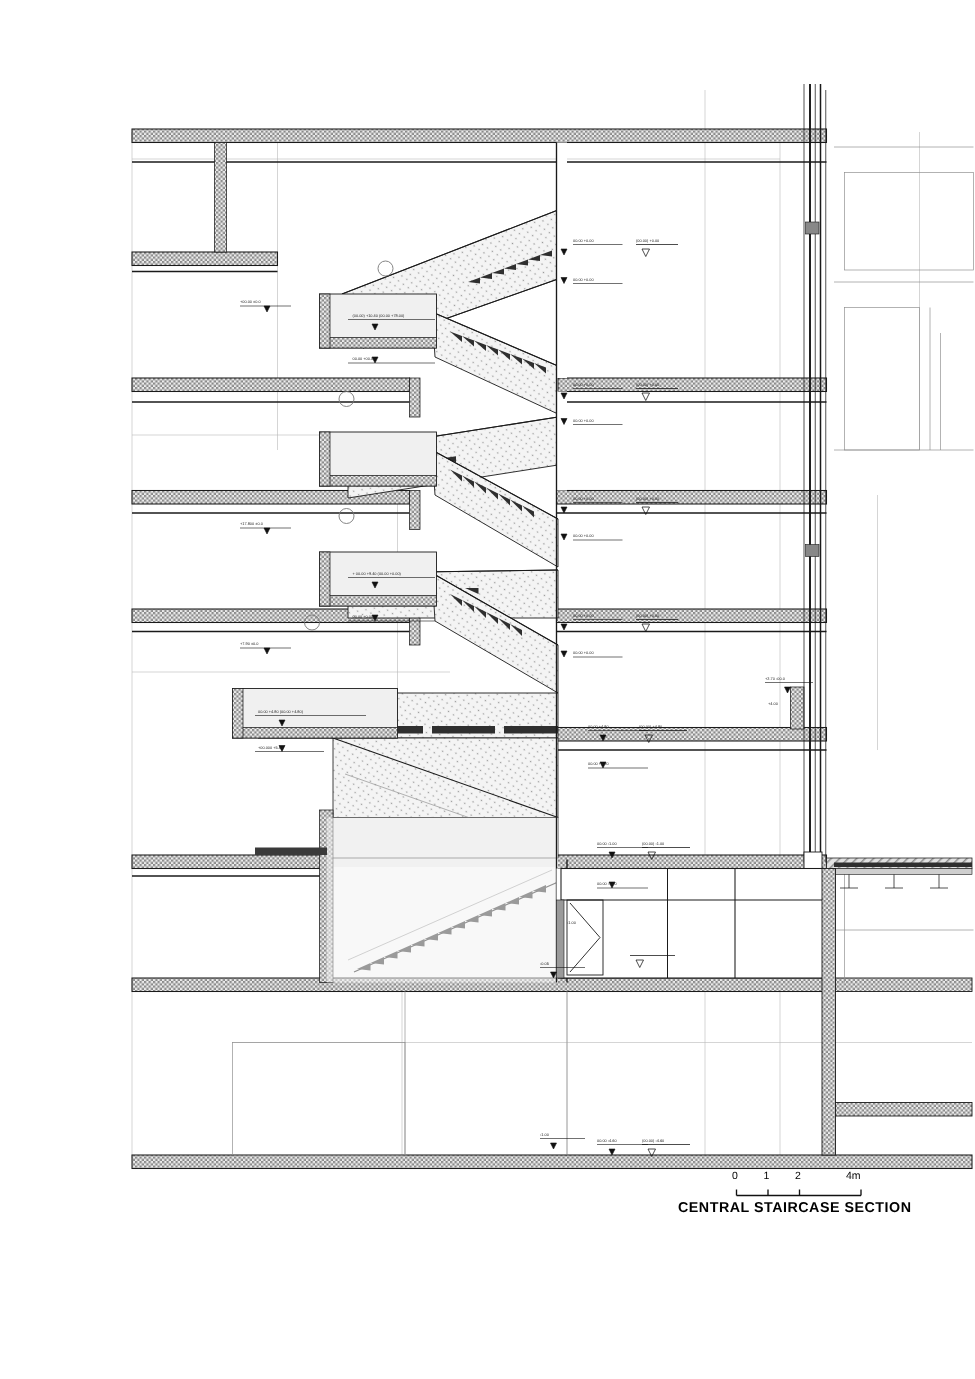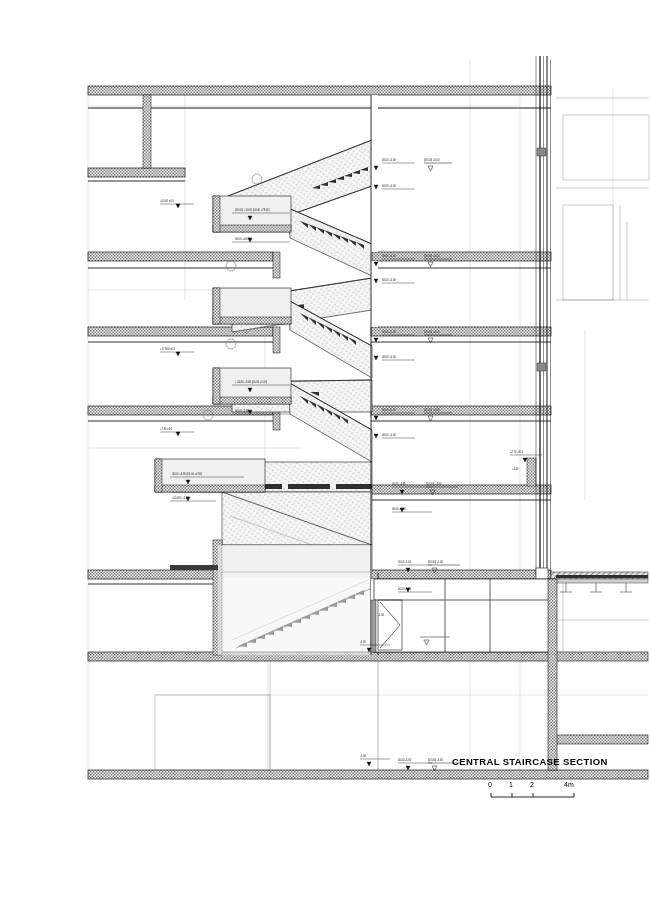--- a/index.html
+++ b/index.html
@@ -492,15 +492,15 @@
       <line x1="533" y1="793" x2="533" y2="797" stroke="#111" stroke-width="0.9"></line>
       <line x1="574" y1="793" x2="574" y2="797" stroke="#111" stroke-width="0.9"></line>
     </g>
   </svg>
 
   <div class="scl-num" style="left:488px;top:781px;">0</div>
   <div class="scl-num" style="left:509px;top:781px;">1</div>
   <div class="scl-num" style="left:530px;top:781px;">2</div>
   <div class="scl-num" style="left:564px;top:781px;">4m</div>
 
-  <div class="ttl" style="left:452px;top:756px;">CENTRAL STAIRCASE SECTION</div>
+  <div class="ttl" style="left:452px;top:800px;">CENTRAL STAIRCASE SECTION</div>
 
 </div>
 
 </body></html>

